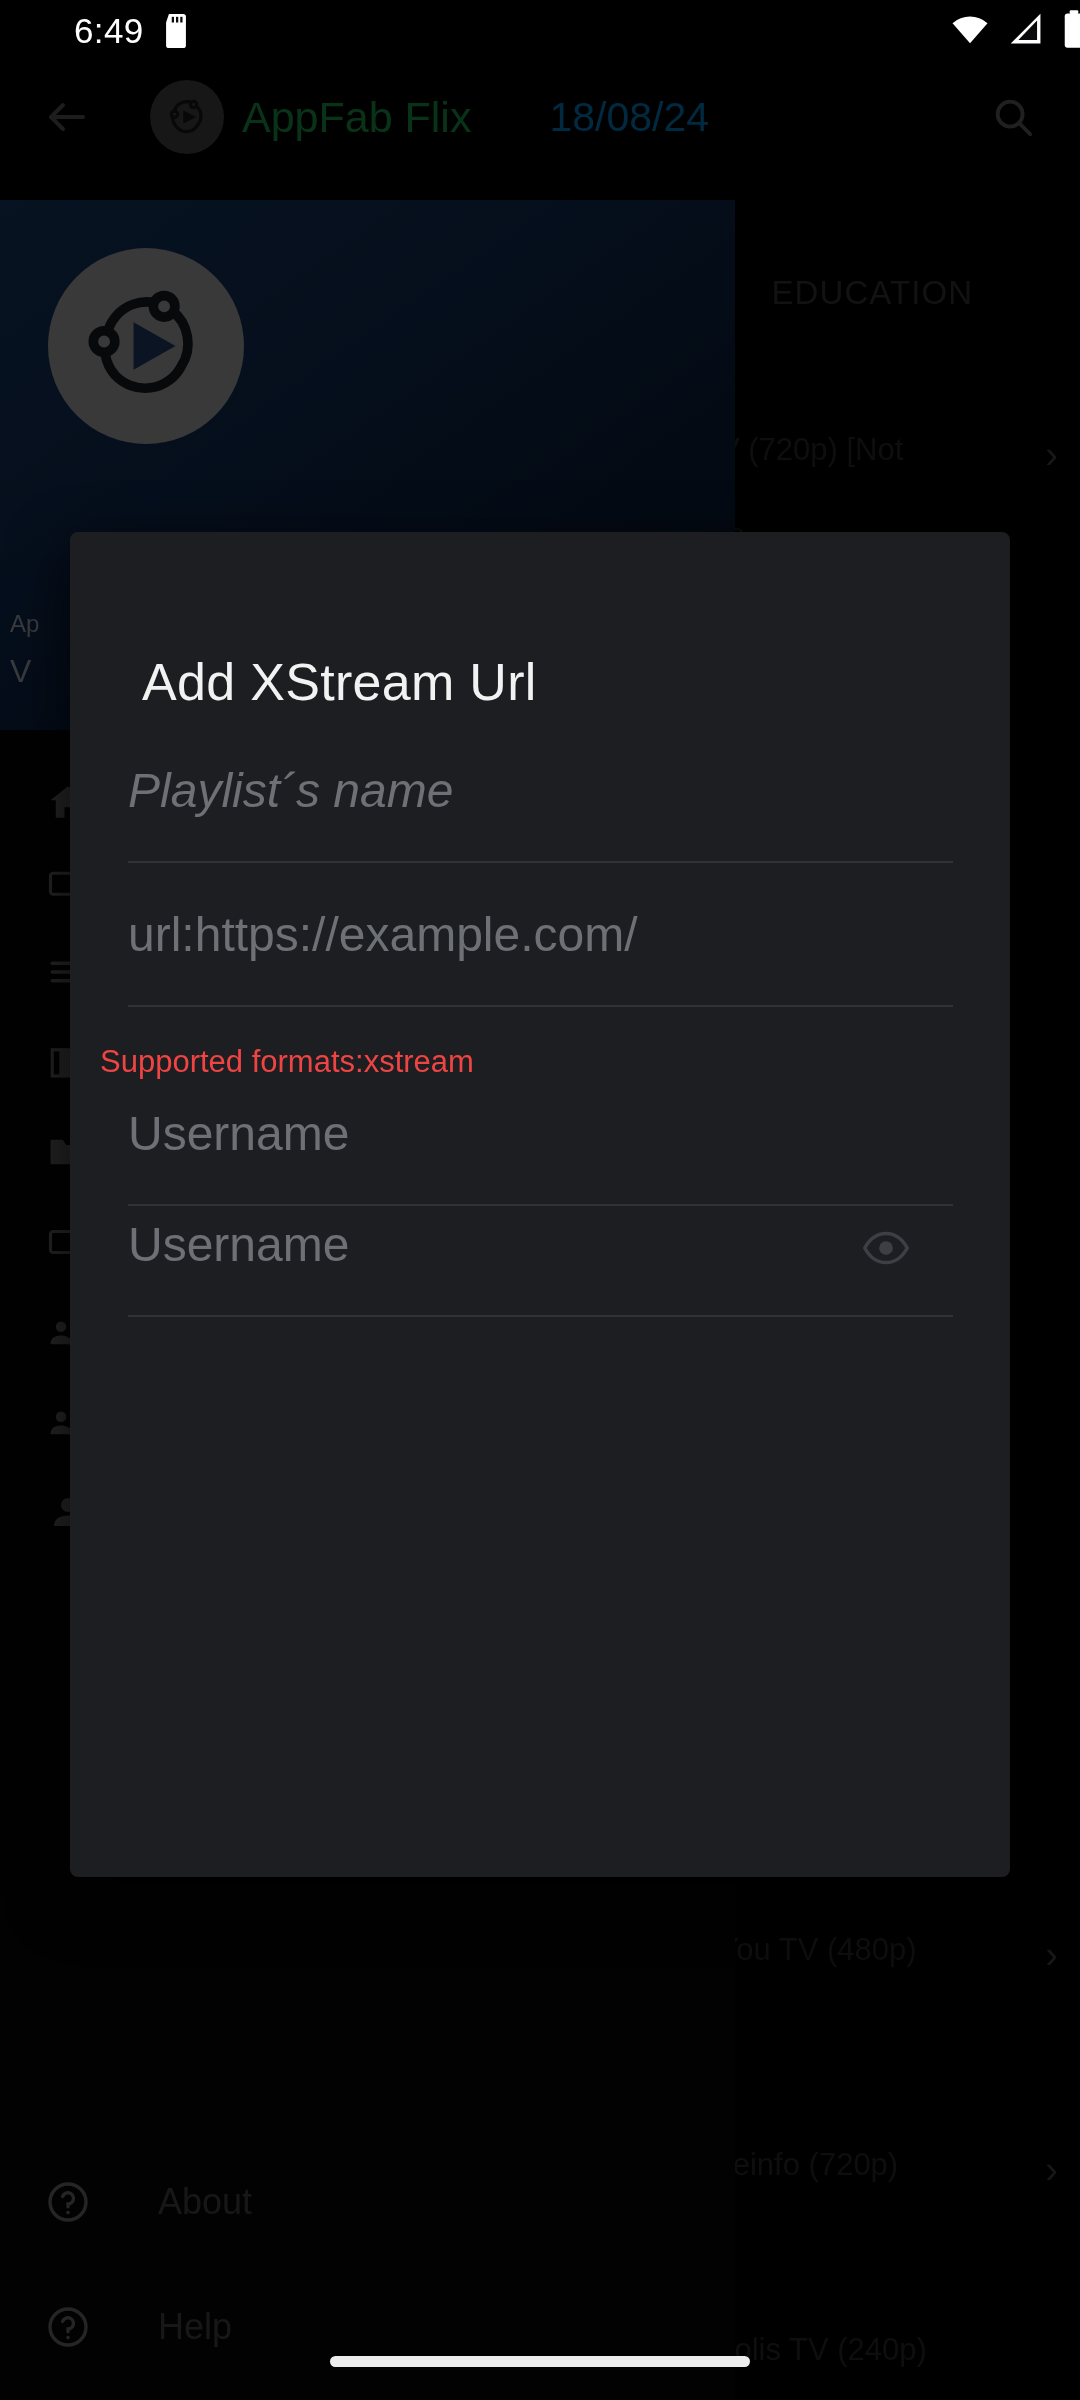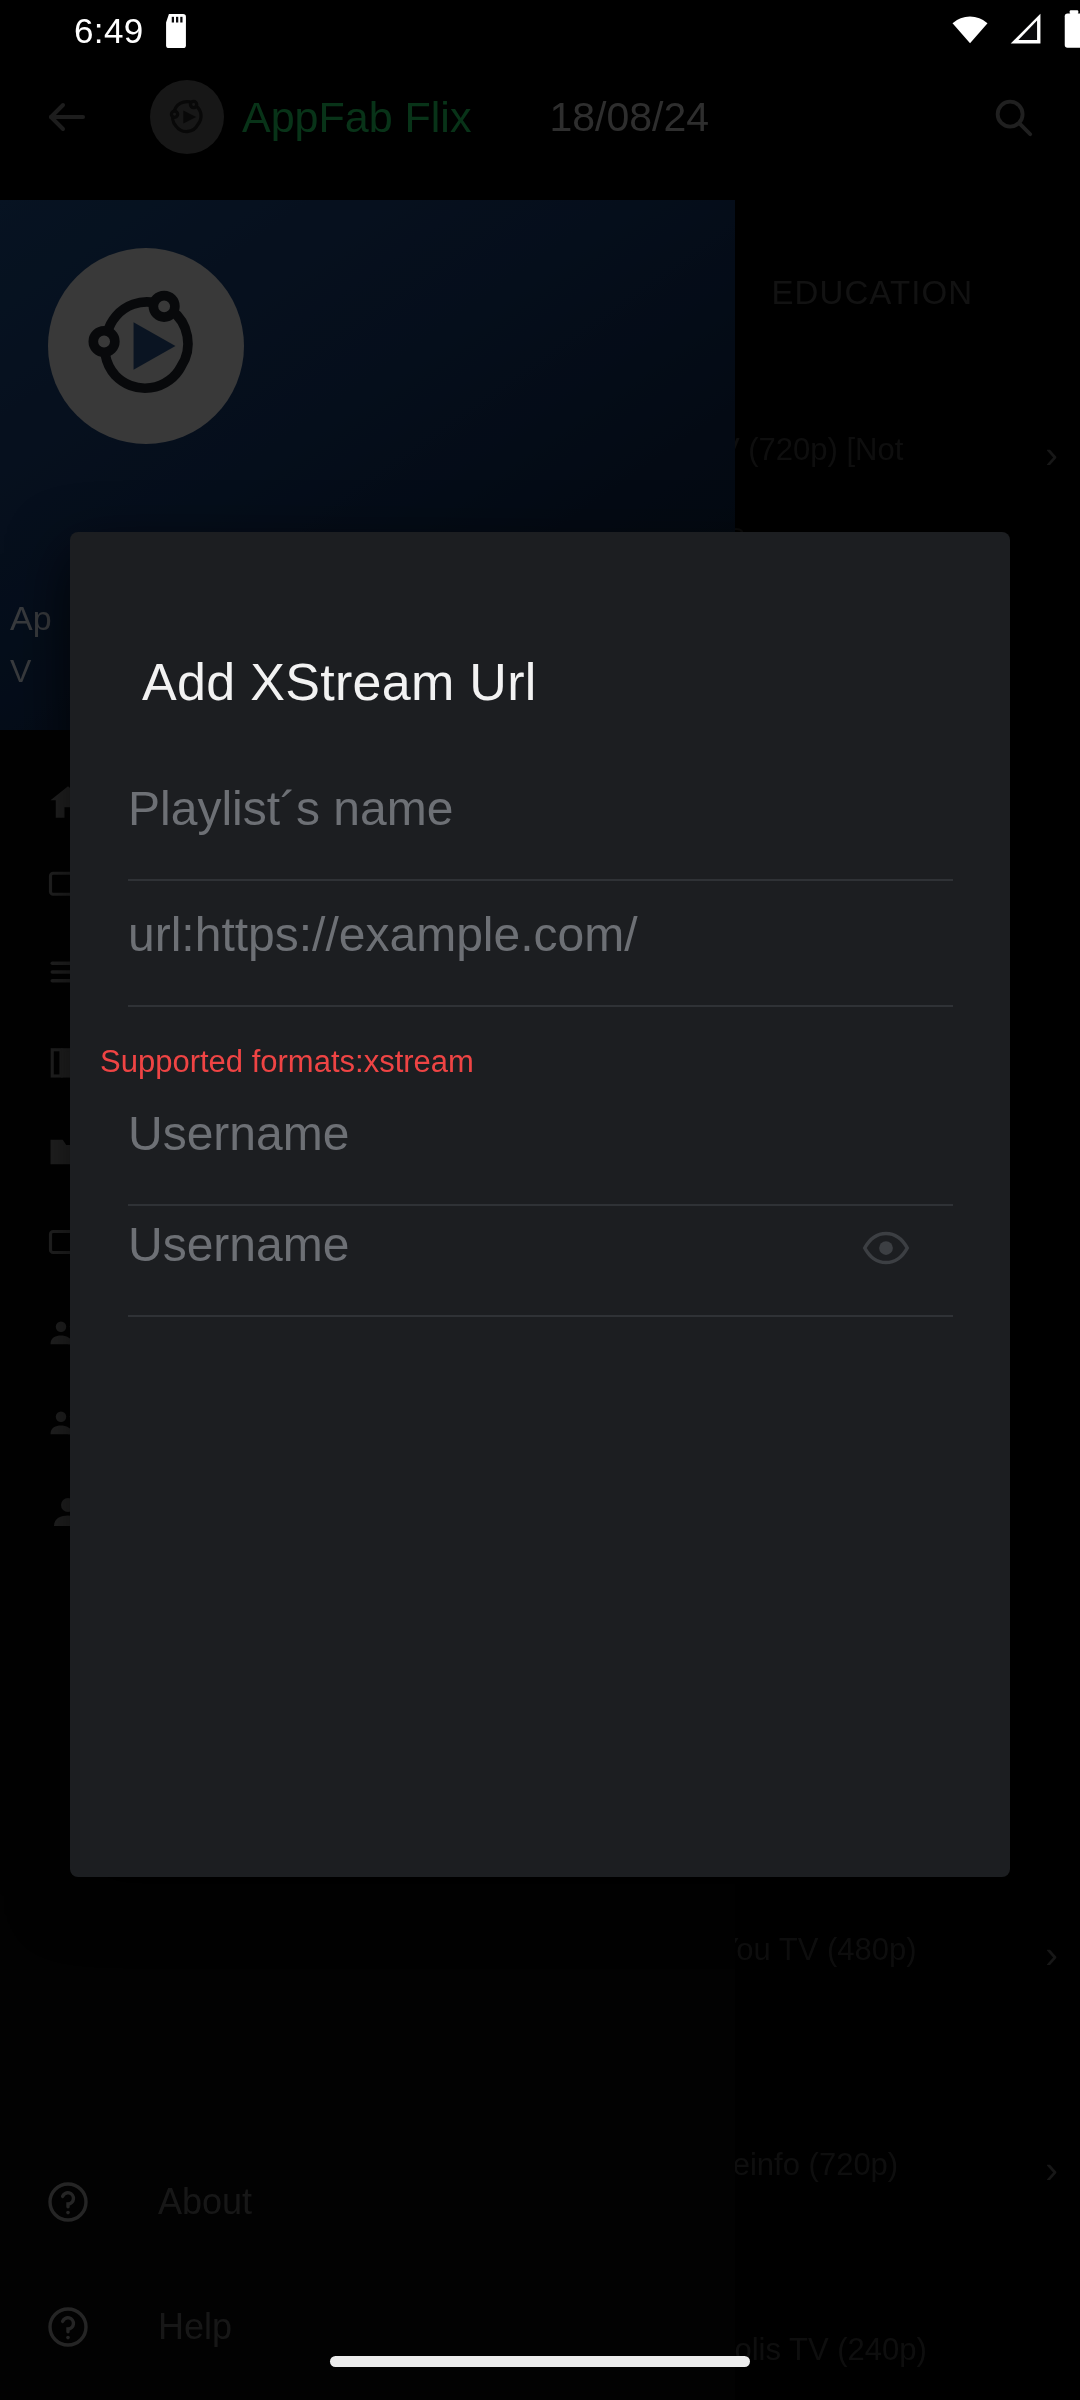--- a/index.html
+++ b/index.html
@@ -39,21 +39,21 @@
   #appbar .back{ width:70px; height:70px; display:flex; align-items:center; justify-content:center;}
   #appbar .logo{
     width:74px; height:74px; border-radius:50%;
     background:#3a3a3a; margin-left:48px;
     display:flex; align-items:center; justify-content:center;
   }
   #appbar .title{
     color:#15803d; font-size:43px; margin-left:18px; white-space:nowrap;
   }
   #appbar .date{
-    color:#737373; font-size:41px; margin-left:78px; white-space:nowrap;
+    color:#0369a1; font-size:41px; margin-left:78px; white-space:nowrap;
   }
   #appbar .search{ margin-left:auto; width:70px; height:70px;
     display:flex; align-items:center; justify-content:center;}
 
   #tabs{
     position:absolute; left:0; top:255px; width:1080px; height:76px;
     display:flex; align-items:center; padding-left:520px; gap:86px;
   }
   #tabs .tab{ color:#2e2e2e; font-size:33px; letter-spacing:1.1px; white-space:nowrap; }
 
@@ -79,21 +79,21 @@
     overflow:hidden;
   }
   #drawer .dlogo{
     position:absolute; left:48px; top:48px;
     width:196px; height:196px; border-radius:50%;
     background:#8e8e8e;
     display:flex; align-items:center; justify-content:center;
   }
   #drawer .dname{
     position:absolute; left:10px; bottom:92px;
-    color:#8e949c; font-size:34px;
+    color:#8e949c; font-size:24px;
   }
   #drawer .dver{
     position:absolute; left:10px; bottom:40px;
     color:#8e949c; font-size:32px;
   }
   .ditem{
     position:absolute; left:0; width:735px; height:84px;
     display:flex; align-items:center;
   }
   .ditem .dicon{ width:64px; margin-left:36px;
@@ -347,21 +347,21 @@
     </div>
 
   </div>
 
   <div id="scrim"></div>
 
   <div id="dialog">
 
     <div class="dlg-title">Add XStream Url</div>
 
-    <div class="field" style="top:249px; height:100px;">
+    <div class="field" style="top:231px; height:100px;font-style:italic;">
       <div class="fhint">Playlist´s name</div>
       <div class="fline"></div>
     </div>
 
     <div class="field" style="top:375px; height:100px;">
       <div class="fhint">url:https://example.com/</div>
       <div class="fline"></div>
     </div>
     <div class="helper" style="top:512px;">Supported formats:xstream</div>
 

